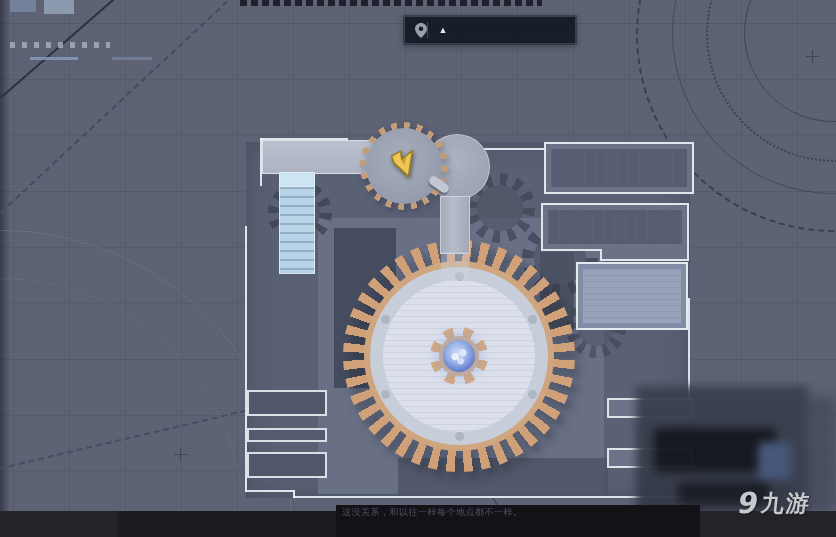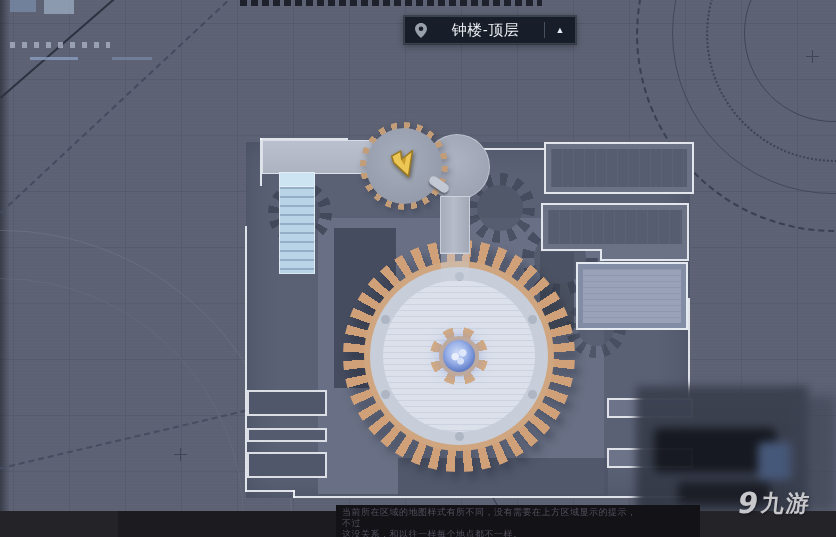--- a/index.html
+++ b/index.html
@@ -263,33 +263,31 @@
     <div class="b1"></div>
       <div class="b2"></div>
       <div class="b3"></div>
   </div>
   <div class="abs blurpatch2"></div>
 
   <div class="abs botbar"></div>
   <div class="abs botbar-mid"></div>
   <div class="abs botbar-dark"></div>
   <div class="abs caption">
-    <div>当前所在区域的地图样式有所不同，没有需要在上方区域显示的提示，不过</div>
     <div>这没关系，和以往一样每个地点都不一样。</div>
   </div>
 
   <div class="abs watermark">
     <span class="wm-logo">9</span>
     <span class="wm-text">九游</span>
   </div>
 
   <div class="abs header">
     <span class="pin">
       <svg width="12" height="15" viewBox="0 0 12 15">
         <path d="M6 0 C2.7 0 0 2.6 0 5.8 C0 10 6 15 6 15 C6 15 12 10 12 5.8 C12 2.6 9.3 0 6 0 Z M6 8 A2.3 2.3 0 1 1 6 3.4 A2.3 2.3 0 0 1 6 8 Z" fill="#98a0ac"></path>
       </svg>
     </span>
-    <span class="label">钟楼-顶层</span>
     <span class="divider"></span>
     <span class="collapse">▲</span>
   </div>
 
 </div>
 
 </body></html>

